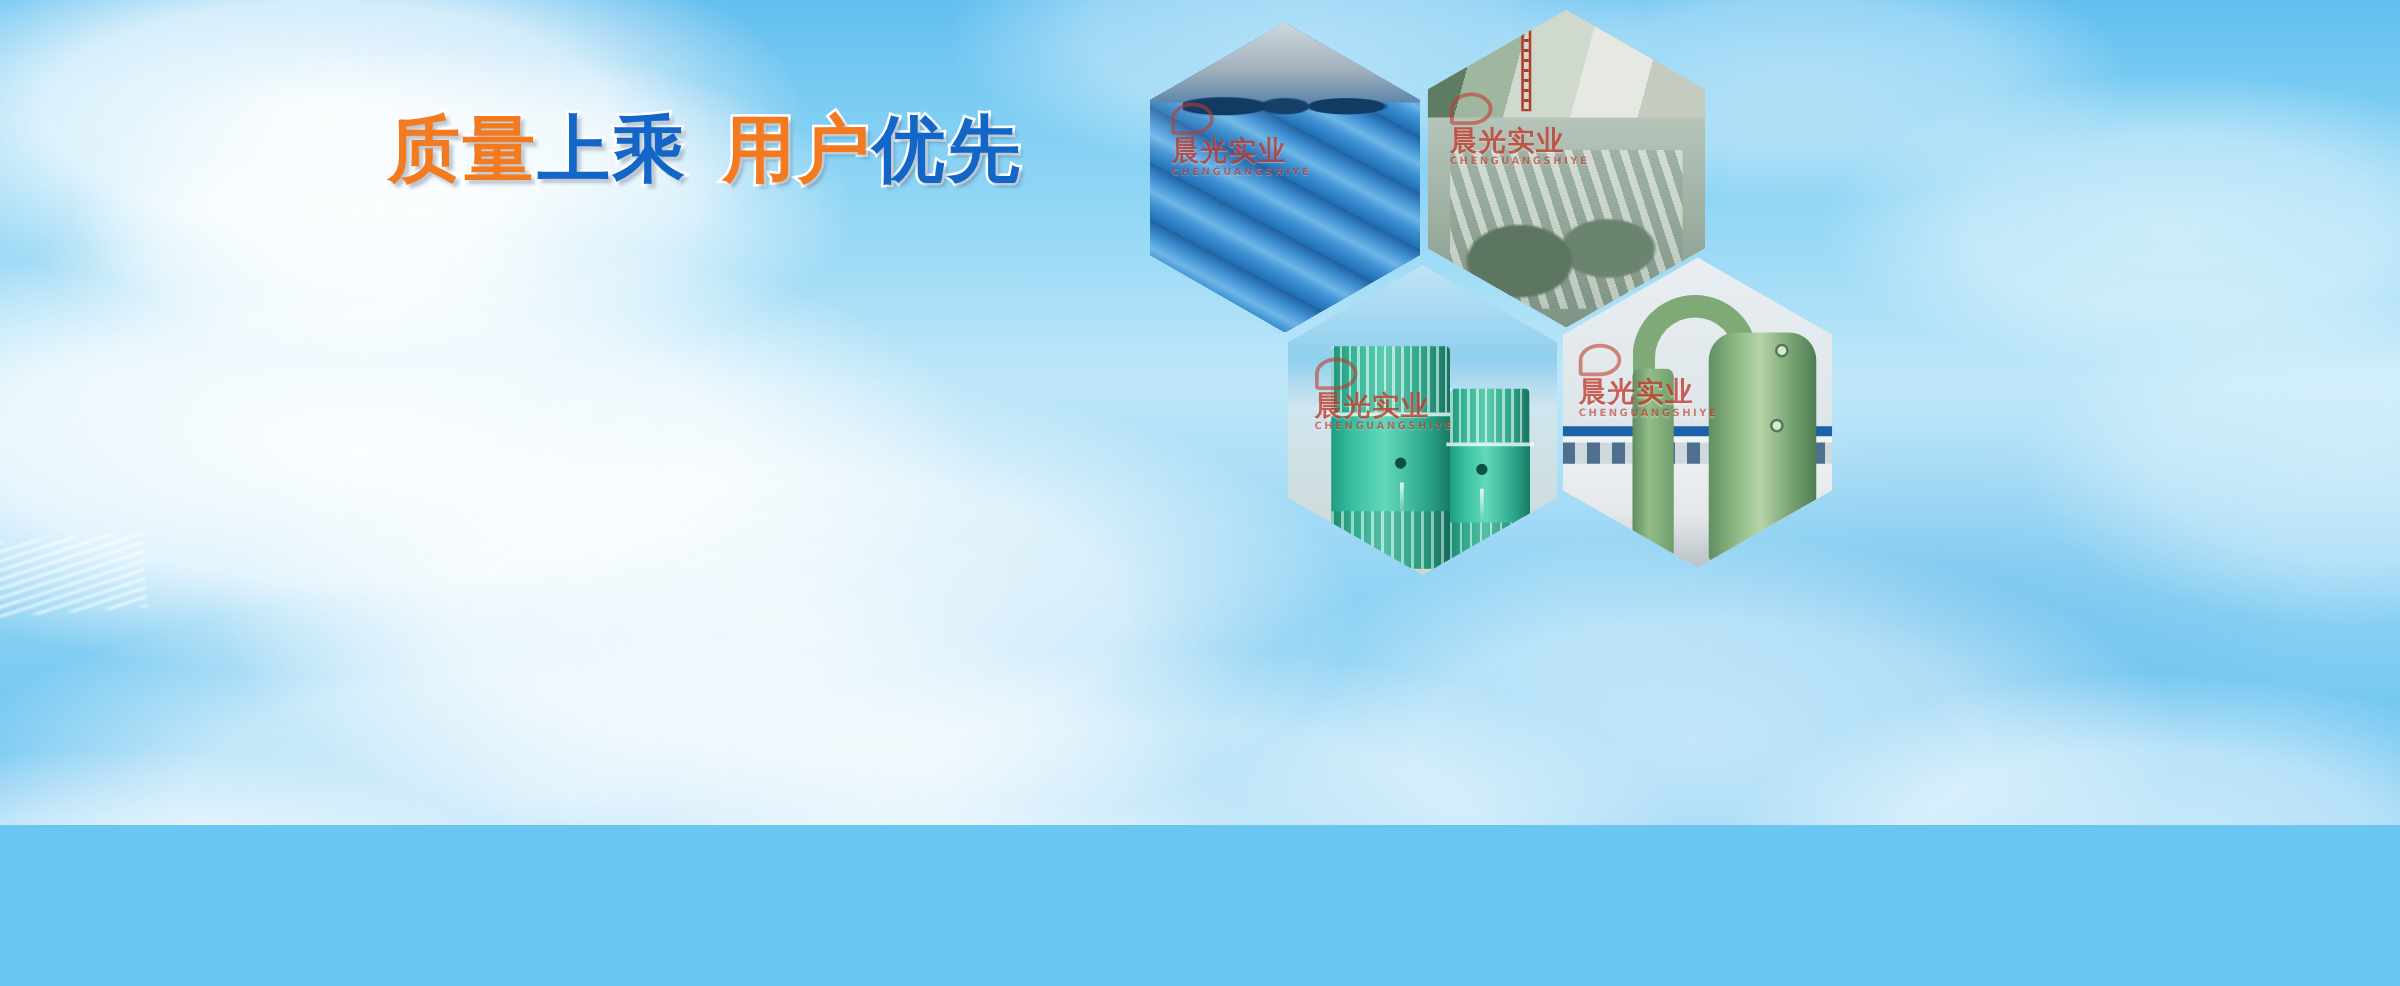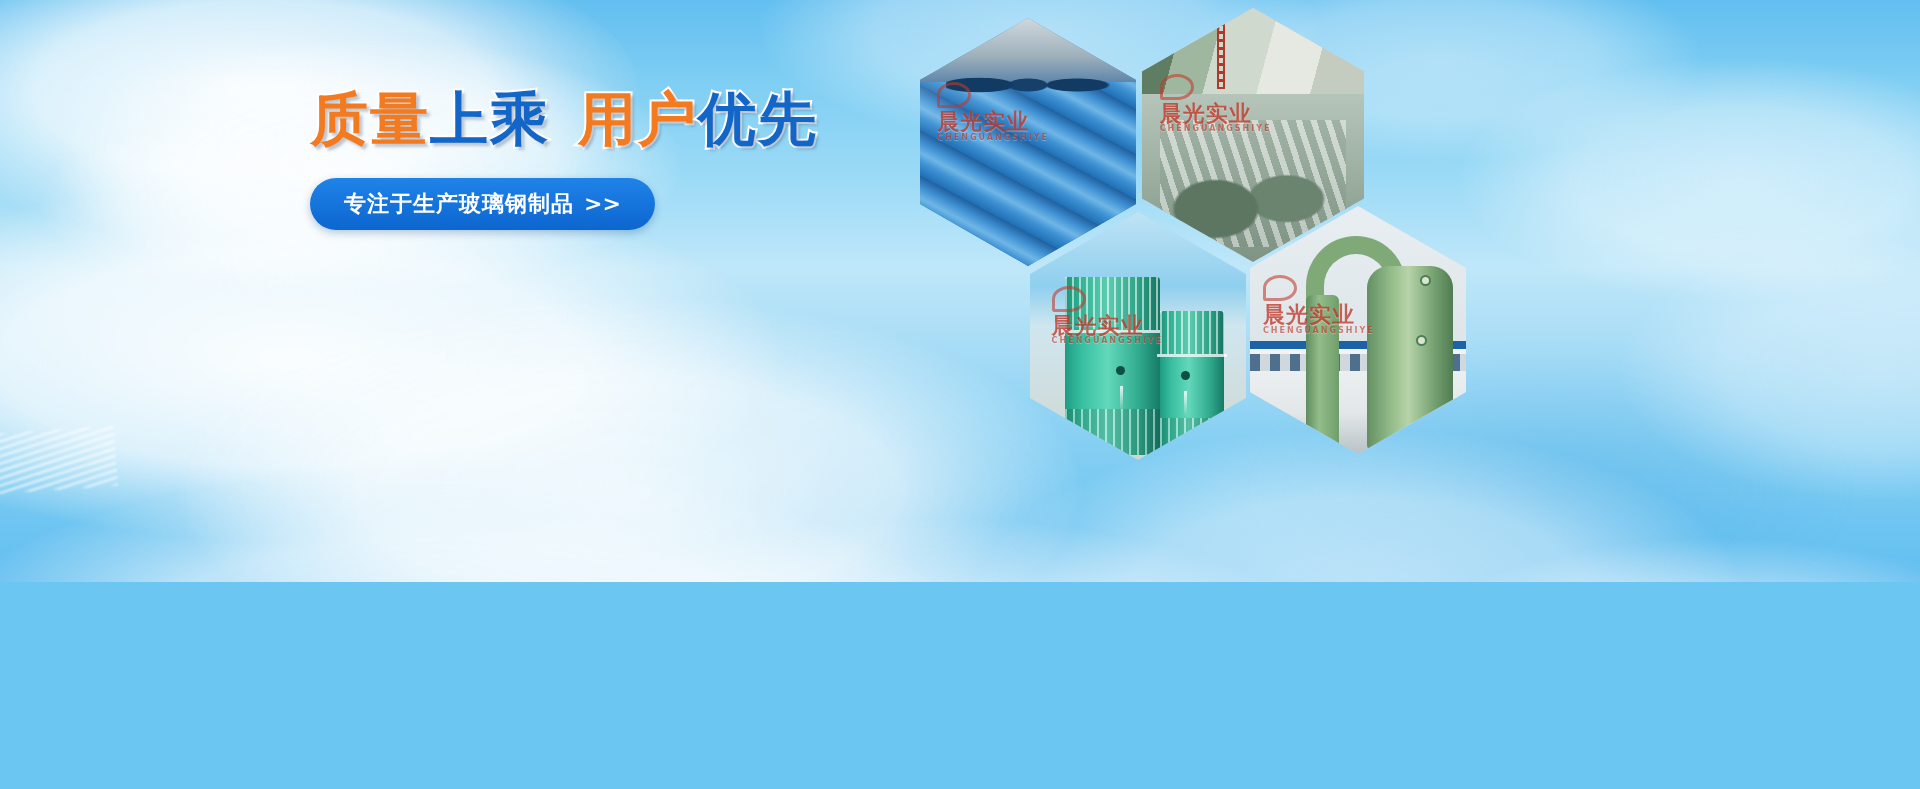--- a/index.html
+++ b/index.html
@@ -5,21 +5,21 @@
   * { margin:0; padding:0; box-sizing:border-box; }
   html,body { width:1920px; height:789px; overflow:hidden; }
   body {
     font-family:"Liberation Sans","DejaVu Sans",sans-serif;
     background:#6cc6f2;
   }
 
   
   .banner {
     position:relative;
-    width:1920px; height:582px;
+    width:1920px; height:660px;
     overflow:hidden;
     background:
       linear-gradient(to bottom,
         #62bff0 0%,
         #7fcef3 14%,
         #9bdaf6 30%,
         #bfe7f9 46%,
         #a7dcf6 60%,
         #86cff3 76%,
         #6ec5f1 90%,
@@ -295,24 +295,20 @@
     <div class="wisp"></div>
   </div>
 
   <div class="copy">
 
     <div class="headline">
       <span class="seg hl-orange">质量</span><span class="seg hl-blue">上乘</span><span class="hl-gap"></span><span class="seg hl-orange">用户</span><span class="seg hl-blue">优先</span>
     </div>
 
 
-    <div class="cta">
-      <span>专注于生产玻璃钢制品</span>
-      <span class="arrows">&gt;&gt;</span>
-    </div>
 
   </div>
 
   <div class="collage">
 
     <div class="hex hex-a">
       <div class="inner ph-blue"></div>
       <div class="wm">
         <span class="wm-logo"></span>
         <span class="wm-cn">晨光实业</span>

